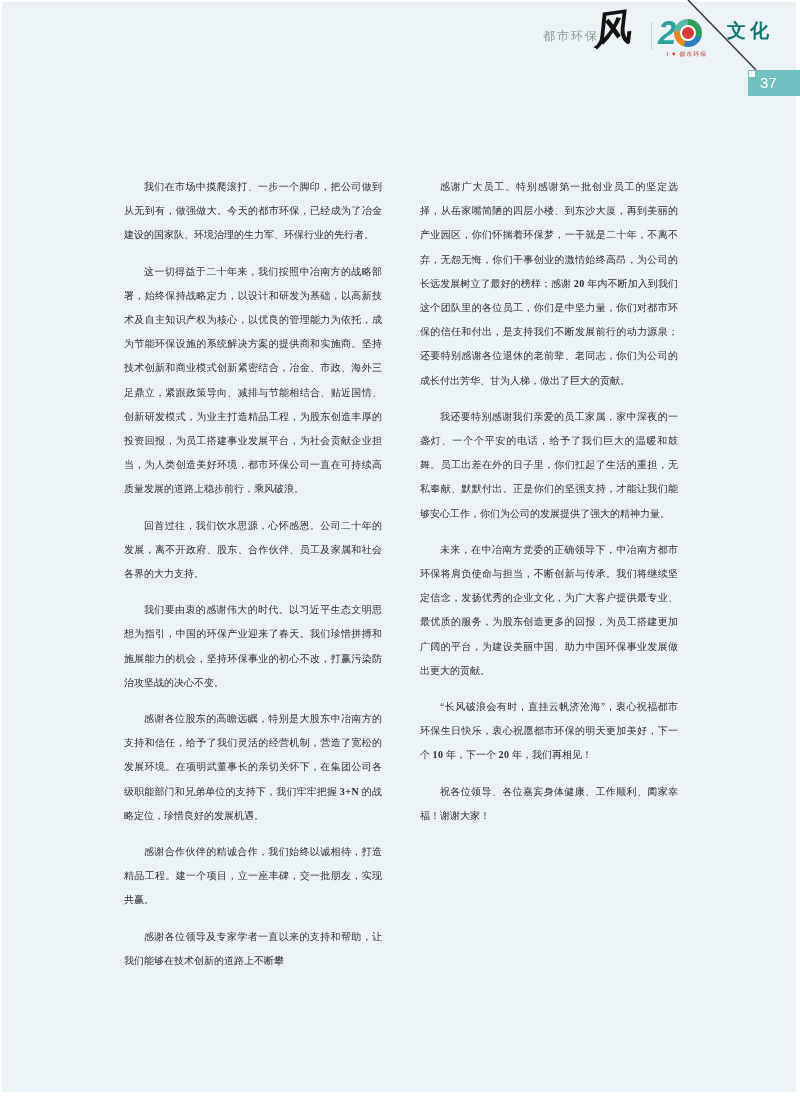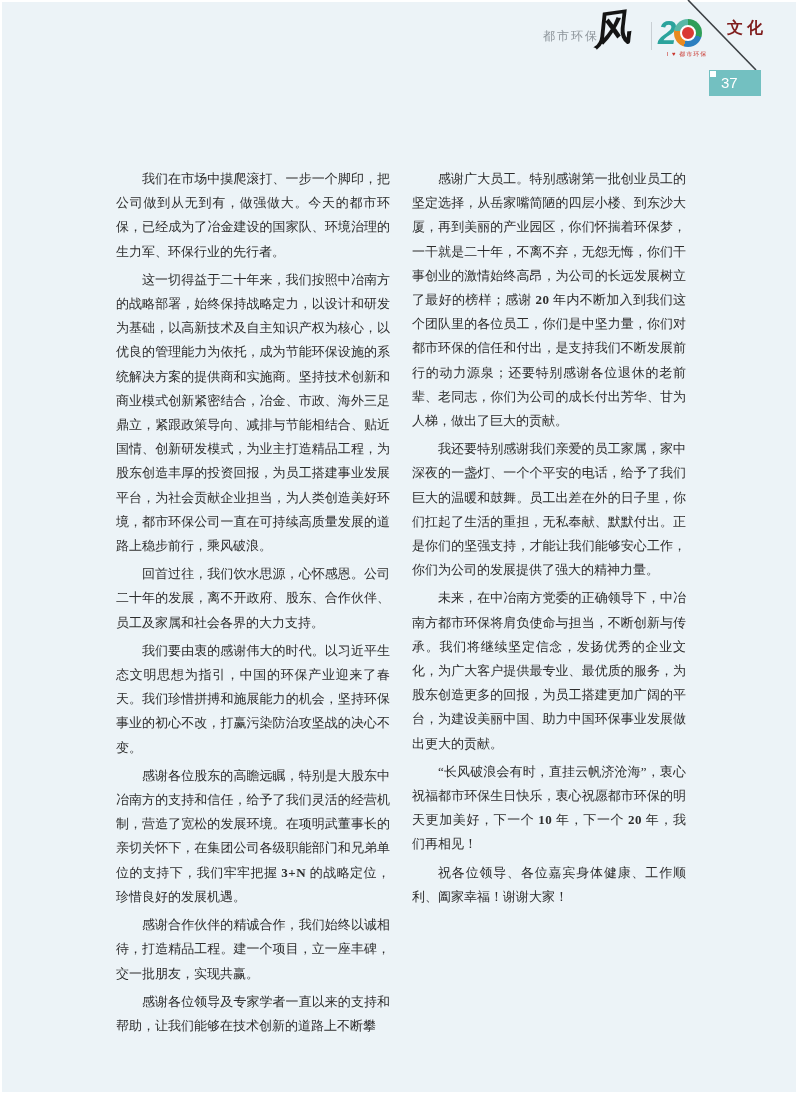--- a/index.html
+++ b/index.html
@@ -14,31 +14,31 @@
   .header-divider{position:absolute;left:651px;top:22px;width:1px;height:28px;background:#c9cfd4;}
   .logo{position:absolute;left:658px;top:16px;display:flex;align-items:center;}
   .logo-two{font-size:33px;font-weight:bold;font-style:italic;color:#2ba39c;
         font-family:"Liberation Sans",sans-serif;line-height:1;}
   .logo-zero{width:28px;height:28px;border-radius:50%;margin-left:-2px;position:relative;
         background:conic-gradient(#2e9e58 0 30%,#2c7fc0 30% 55%,#e98a1f 55% 78%,#59b8a6 78% 100%);}
   .logo-zero::after{content:"";position:absolute;left:6px;top:6px;right:6px;bottom:6px;
         border-radius:50%;background:#da3a35;border:2px solid #ffffff;}
   .logo-tagline{position:absolute;left:660px;top:50px;width:54px;text-align:center;
         font-size:6px;color:#c9342c;font-family:"Liberation Sans",sans-serif;letter-spacing:1px;}
-  .section-label{position:absolute;left:727px;top:18px;font-size:16px;font-weight:bold;
-        color:#7f1d1d;letter-spacing:4px;font-family:Liberation Sans, sans-serif;}
+  .section-label{position:absolute;left:727px;top:18px;font-size:19px;font-weight:bold;
+        color:#0f766e;letter-spacing:4px;font-family:Liberation Sans, sans-serif;}
   .diag-line{position:absolute;left:686px;top:0;width:72px;height:72px;}
-  .pagenum-box{position:absolute;left:709px;top:70px;width:52px;height:26px;background:#73c0c1;}
+  .pagenum-box{position:absolute;left:748px;top:70px;width:52px;height:26px;background:#73c0c1;}
   .pagenum-box .corner-sq{position:absolute;left:1px;top:1px;width:6px;height:6px;background:#ffffff;}
   .pagenum{position:absolute;left:12px;top:4px;font-size:15px;color:#ffffff;
         font-family:"Liberation Sans",sans-serif;line-height:1.2;}
   
   .columns{position:absolute;left:112px;top:163px;width:578px;display:flex;gap:14px;}
   .col{width:282px;}
-  .col p{margin:4px;text-indent:2em;text-align:justify;font-size:13px;line-height:24.2px;
+  .col p{margin:12px;text-indent:2em;text-align:justify;font-size:10px;line-height:24.2px;
         color:#2d2d2d;}
   .col p.no-indent{text-indent:0;}
   .col p b{font-style:normal;letter-spacing:0.5px;}
 </style>
 </head>
 <body>
 
 <div class="page">
   <div class="paper"></div>
 

